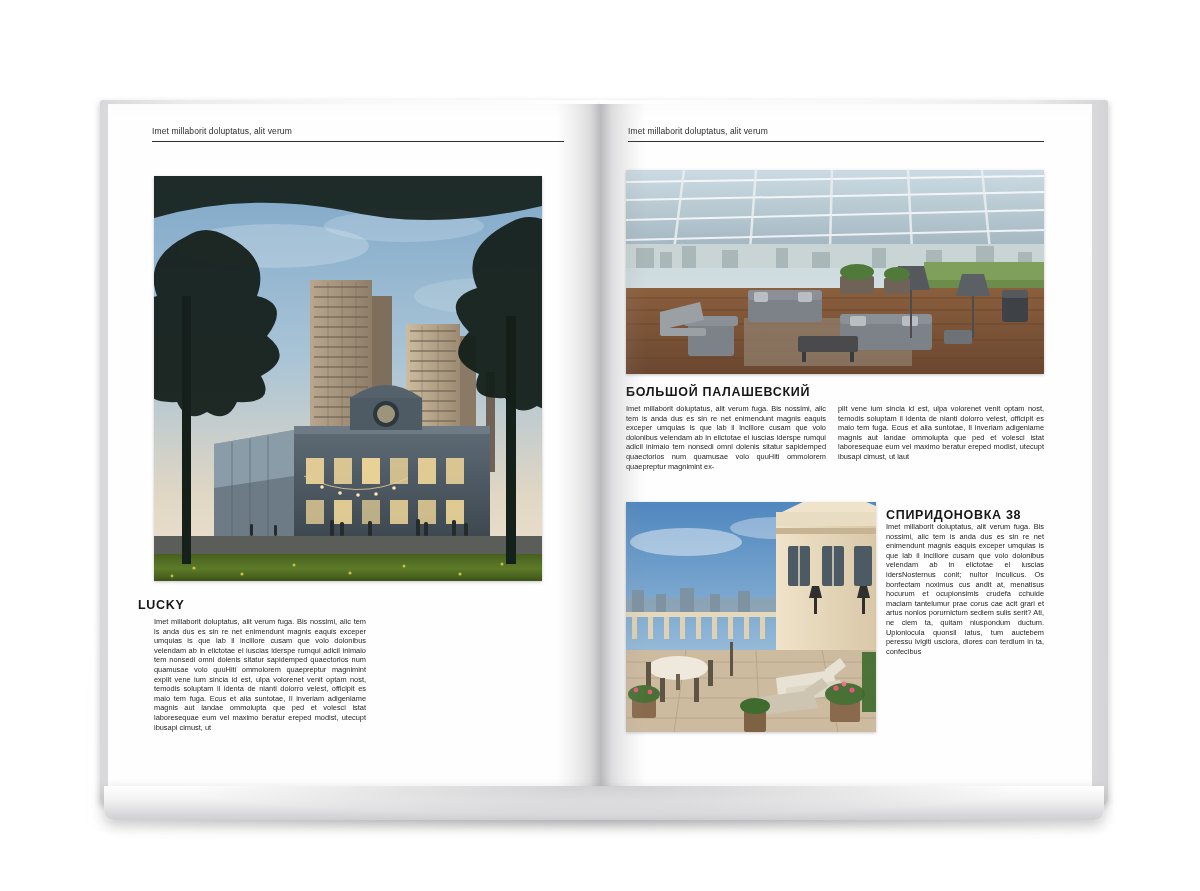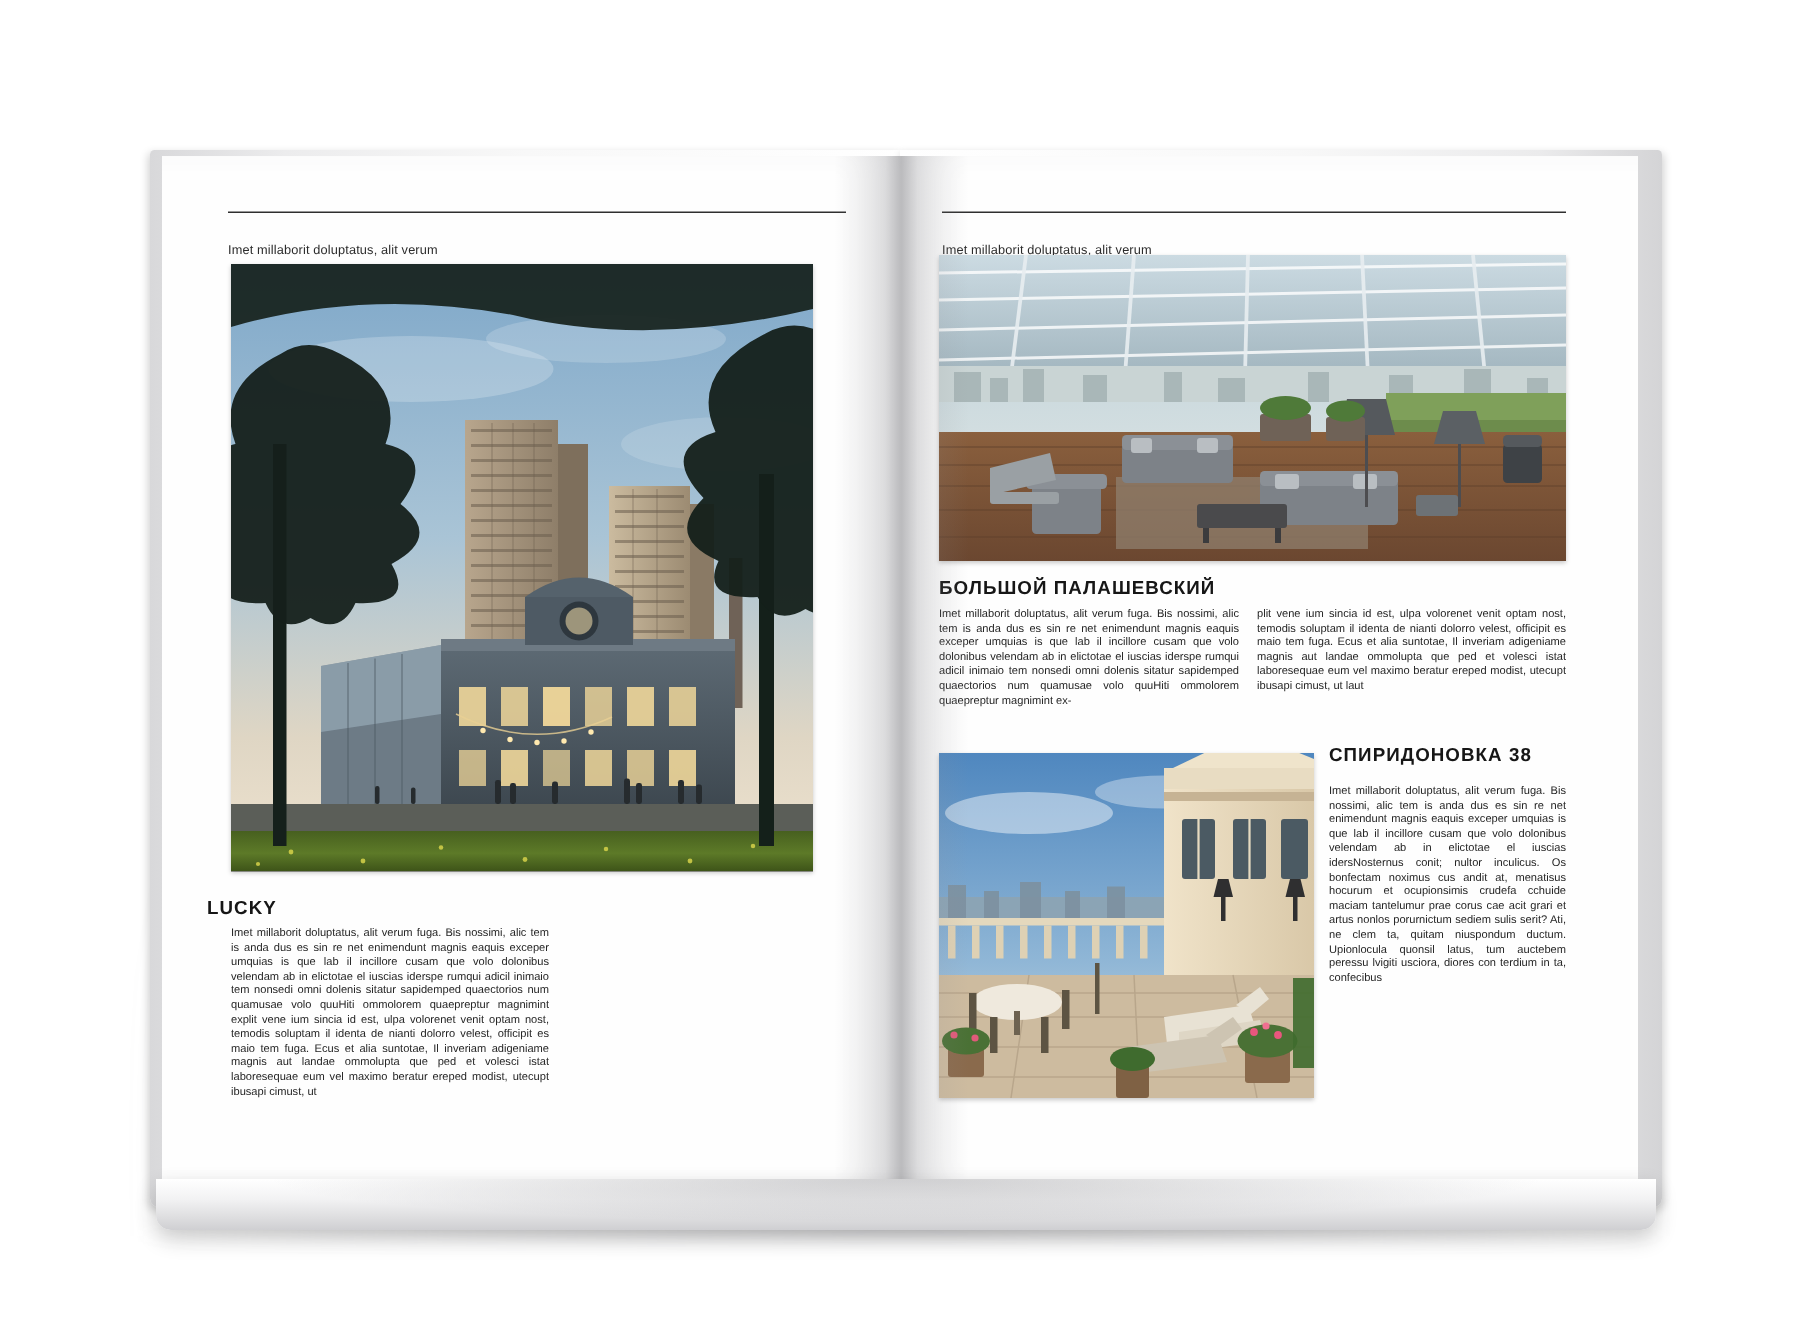--- a/index.html
+++ b/index.html
@@ -106,21 +106,20 @@
   .page-inner {
     position: absolute;
     inset: 0;
   }
   .running-head {
     position: absolute;
     font-size: 8.5px;
     color: #2b2b2b;
     letter-spacing: 0.1px;
     white-space: nowrap;
-    margin-top: 35px;
   }
   .head-rule {
     position: absolute;
     height: 1px;
     background: #2f2f2f;
   }
 
   
   .art-title {
     position: absolute;
@@ -582,21 +581,21 @@
           </g>
           <g>
             <rect x="118" y="208" width="22" height="22" rx="2" fill="#7f6144"></rect>
             <ellipse cx="129" cy="204" rx="15" ry="8" fill="#3f6b2e"></ellipse>
           </g>
 
           <rect x="236" y="150" width="14" height="60" fill="#3f6b2e" opacity="0.9"></rect>
         </svg>
       </div>
 
-      <div class="art-title" style="left:286px; top:392px;">СПИРИДОНОВКА 38</div>
+      <div class="art-title" style="left:286px; top:404px;">СПИРИДОНОВКА 38</div>
       <div class="body-col" style="left:286px; top:418px; width:158px;">Imet millaborit doluptatus, alit verum fuga. Bis nossimi, alic tem is anda dus es sin re net enimendunt magnis eaquis exceper umquias is que lab il incillore cusam que volo dolonibus velendam ab in elictotae el iuscias idersNosternus conit; nultor inculicus. Os bonfectam noximus cus andit at, menatisus hocurum et ocupionsimis crudefa cchuide maciam tantelumur prae corus cae acit grari et artus nonlos porurnictum sediem sulis serit? Ati, ne clem ta, quitam niuspondum ductum. Upionlocula quonsil latus, tum auctebem peressu lvigiti usciora, diores con terdium in ta, confecibus</div>
 
     </div>
   </div>
 
   <div class="gutter"></div>
   <div class="fan"></div>
 
 </div>
 

